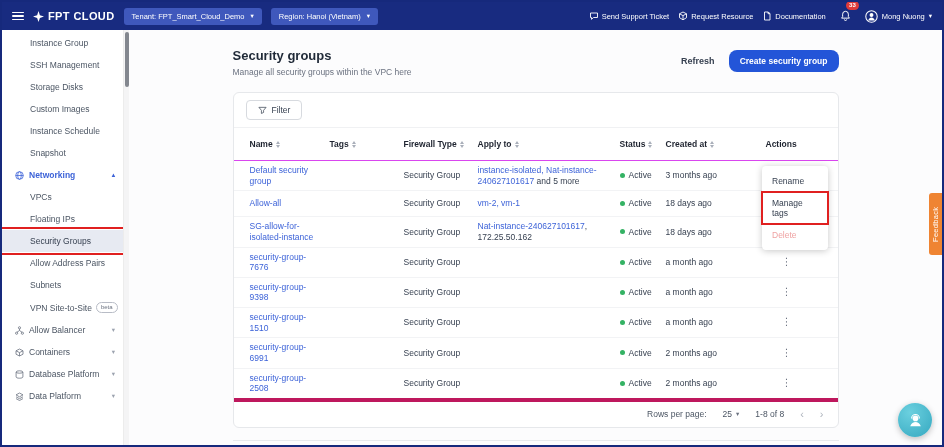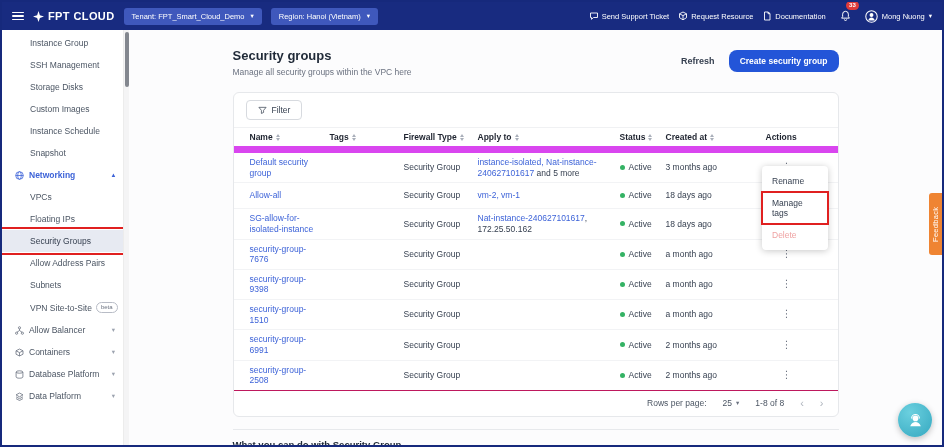--- a/index.html
+++ b/index.html
@@ -65,40 +65,40 @@
 
   .card { margin-top:16px; background:#fff; border:1px solid #E6E8EB; border-radius:6px; }
   .filter-row { padding:7px 12px; }
   .filter-btn { display:inline-flex; align-items:center; gap:5px; border:1px solid #D7DADF;
                 border-radius:4px; background:#fff; padding:4px 11px; font-size:8.5px;
                 color:#374151; cursor:pointer; font-family:inherit; }
 
   .tbl-head, .tbl-row { display:grid;
       grid-template-columns:80px 74px 74px 142px 46px 100px 1fr;
       padding-left:16px; padding-right:16px; align-items:center; }
-  .tbl-head { height:26px; font-size:8.5px; font-weight:bold; color:#1f2430;
-              border-top:1px solid #F0F1F3; border-bottom:7px solid #d946ef; }
+  .tbl-head { height:34px; font-size:8.5px; font-weight:bold; color:#1f2430;
+              border-top:1px solid #F0F1F3; border-bottom:1px solid #d946ef; }
   .th { display:flex; align-items:center; gap:3px; cursor:pointer; }
   .sort { display:inline-flex; flex-direction:column; gap:1px; }
   .sort i { width:0; height:0; border-left:2.5px solid transparent;
             border-right:2.5px solid transparent; display:block; }
   .sort .up { border-bottom:3px solid #A9AFBA; }
   .sort .dn { border-top:3px solid #A9AFBA; }
 
   .tbl-row { min-height:26px; padding-top:4px; padding-bottom:4px; font-size:8.5px;
              color:#374151; line-height:1.25; }
   .tbl-row + .tbl-row { border-top:1px solid #F2F3F5; }
   .cell-link { color:#3D63D8; cursor:pointer; }
   .name { padding-right:6px; overflow-wrap:break-word; }
   .apply { padding-right:8px; overflow-wrap:break-word; }
   .status { display:flex; align-items:center; gap:4px; }
   .dot { width:5px; height:5px; border-radius:50%; background:#34B264; display:inline-block; }
   .more { color:#6b7280; font-size:10px; cursor:pointer; padding-left:16px; }
 
-  .pag { border-top:1px solid #be185d; padding:7px 14px; display:flex; justify-content:flex-end;
+  .pag { border-top:4px solid #be185d; padding:7px 14px; display:flex; justify-content:flex-end;
          align-items:center; gap:16px; font-size:8.5px; color:#4b5563; }
   .pp-select { display:flex; align-items:center; gap:4px; cursor:pointer; }
   .pg-btn { color:#AEB4BD; font-size:11px; cursor:pointer; line-height:1; }
 
   .what { margin-top:12px; border-top:1px solid #E7E9EC; padding-top:9px; }
   .what-title { font-size:9.5px; font-weight:bold; color:#1f2937; }
 
   
   .ctx-menu { position:absolute; left:760px; top:164px; width:66px; background:#fff;
               border-radius:4px; box-shadow:0 1px 7px rgba(0,0,0,.22); padding:4px 0; z-index:20; }

